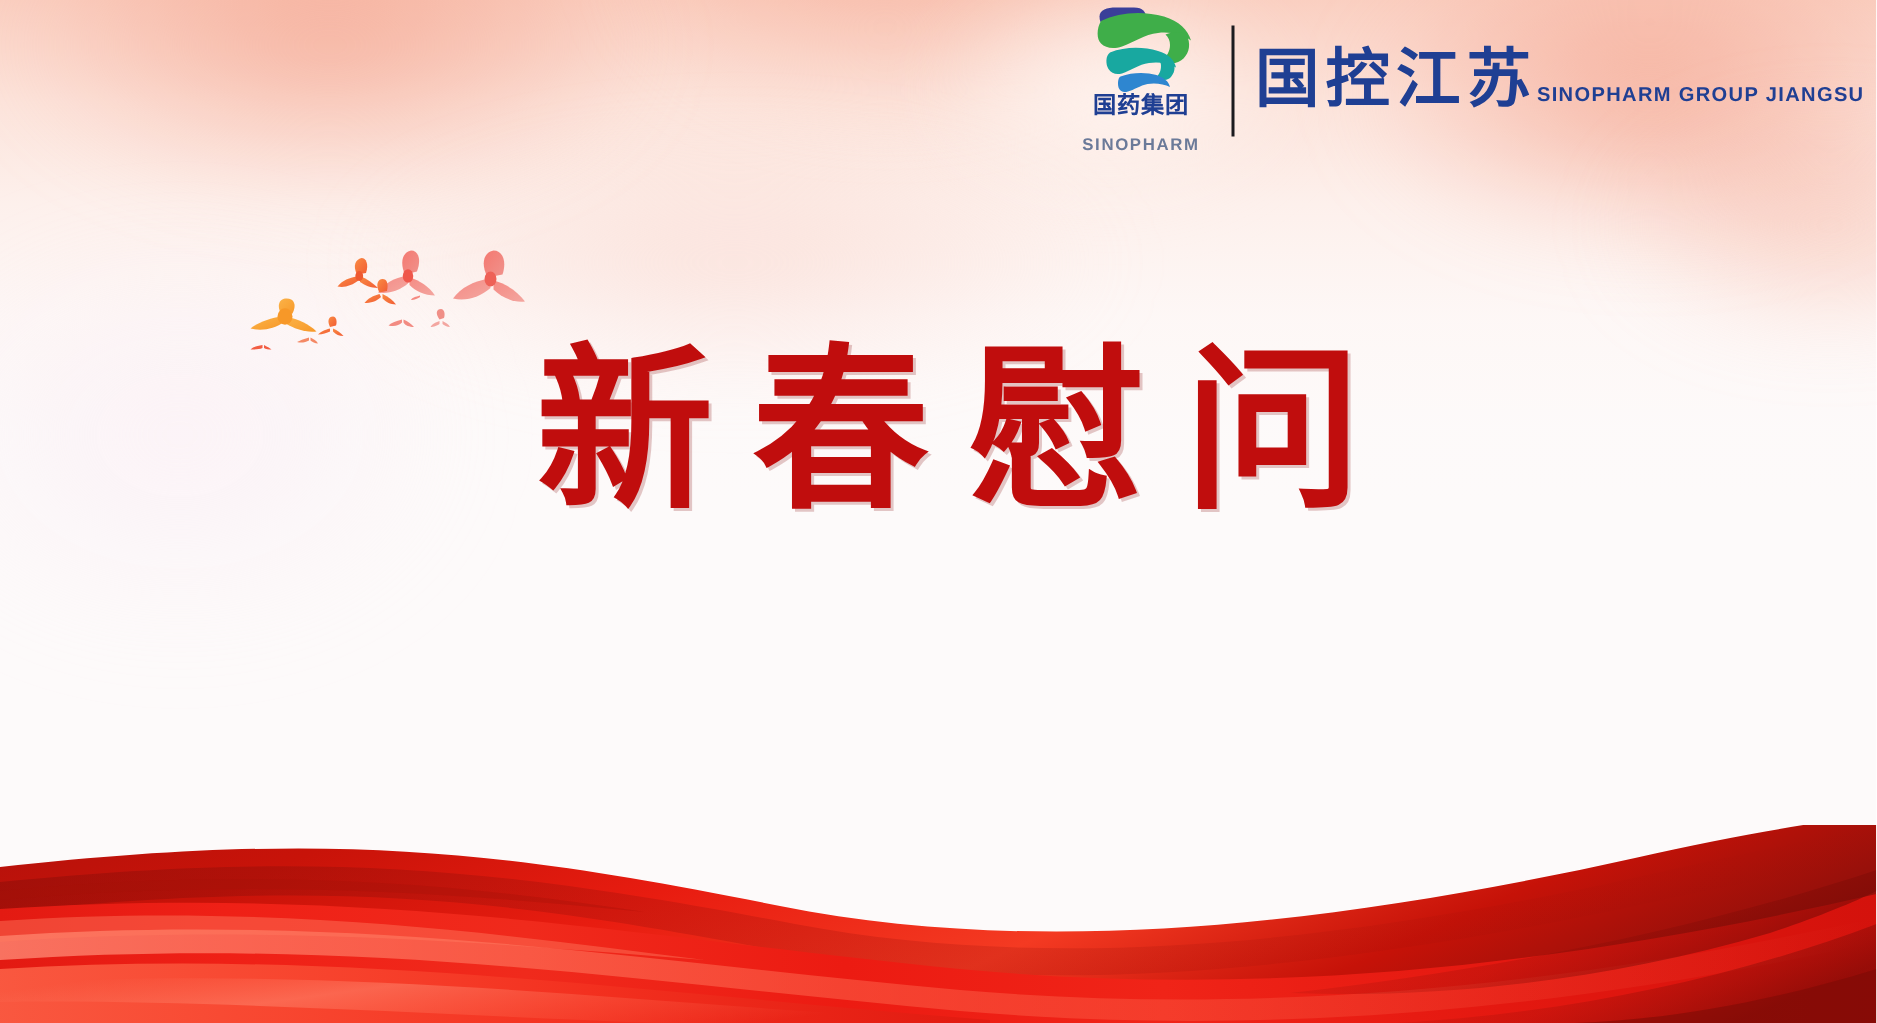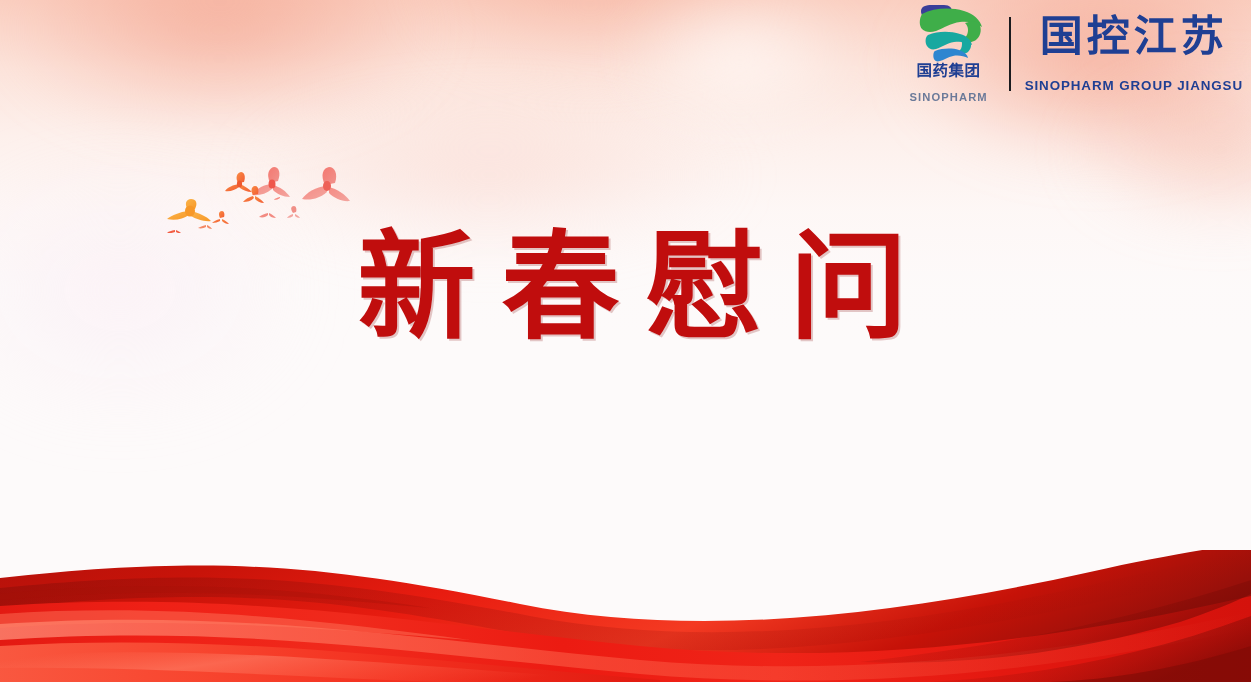--- a/index.html
+++ b/index.html
@@ -108,21 +108,21 @@
   }
   .brand-divider {
     width: 2px;
     height: 74px;
     background: #1b1b1f;
     margin: 0 14px 0 10px;
     flex: none;
   }
   .brand-right {
     display: flex;
-    flex-direction: column;
+    flex-direction: row;
     align-items: center;
     padding-right: 2px;
     justify-content: flex-end;
   }
   .brand-right-cn {
     font-size: 43px;
     font-weight: bold;
     color: #1f3f93;
     letter-spacing: 4px;
     line-height: 1.06;

